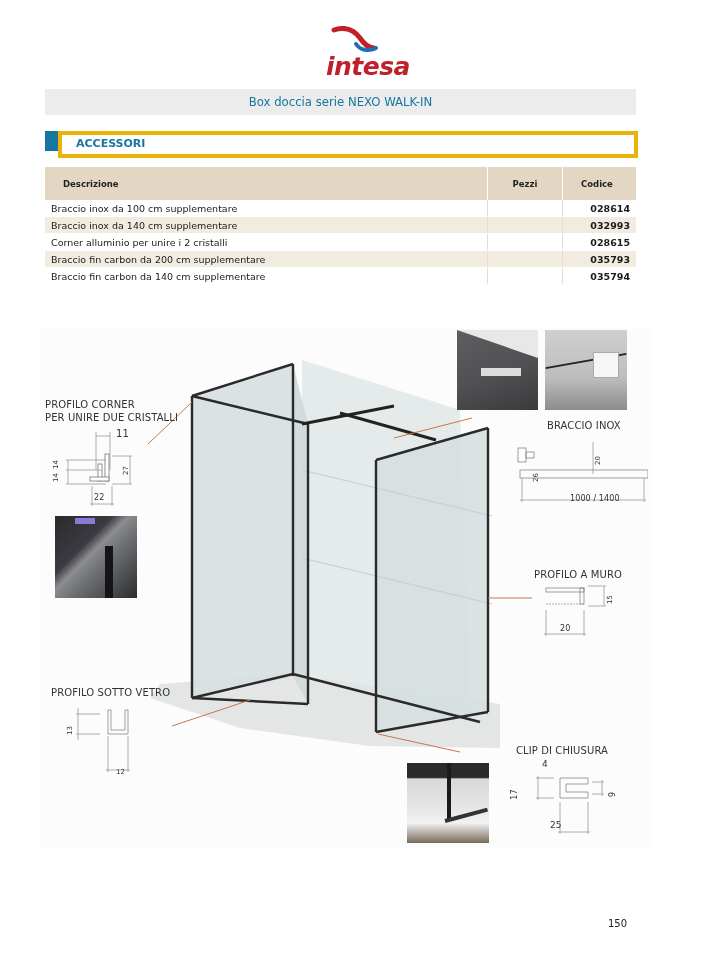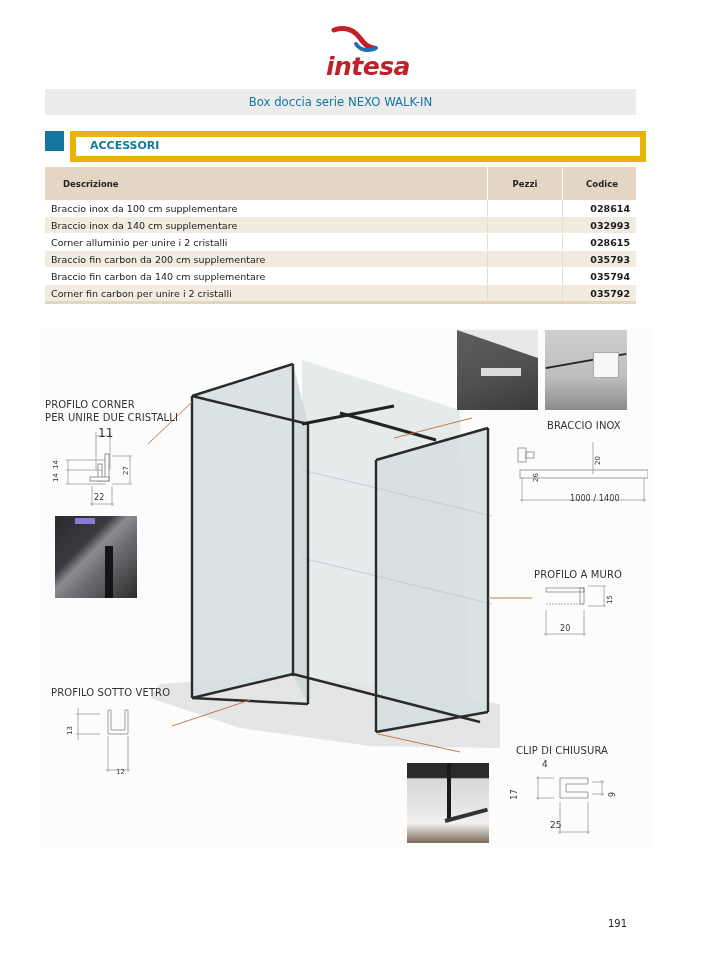--- a/index.html
+++ b/index.html
@@ -3,26 +3,26 @@
 <meta charset="utf-8">
 <style>
   html, body { margin:0; padding:0; background:#ffffff; }
   body { width:710px; height:958px; position:relative; overflow:hidden; font-family:"DejaVu Sans", sans-serif; color:#1b1b1b; }
   .logo { position:absolute; left:300px; top:26px; width:110px; height:56px; }
   .logo svg { position:absolute; left:24px; top:0; }
   .logo .word { position:absolute; left:0; top:26px; width:110px; text-align:right; font-family:"DejaVu Sans", sans-serif; font-weight:bold; font-style:italic; font-size:25px; color:#c0202a; letter-spacing:-0.5px; }
   .title-bar { position:absolute; left:45px; top:89px; width:591px; height:26px; background:#ececec; text-align:center; line-height:26px; font-weight:normal; font-size:13px; color:#1676a0; font-family:"DejaVu Sans Condensed","DejaVu Sans", sans-serif; }
   .section { position:absolute; left:45px; top:131px; width:591px; height:21px; }
   .section .sq { position:absolute; left:0; top:0; width:19px; height:20px; background:#1676a0; }
-  .section .box { position:absolute; left:25px; top:0; width:564px; height:19px; border:6px solid #eab308; background:#fff; }
+  .section .box { position:absolute; left:13px; top:0; width:564px; height:19px; border:4px solid #eab308; background:#fff;padding-left:8px; }
   .section .lbl { position:absolute; left:14px; top:2px; font-weight:bold; font-size:11px; color:#1676a0; }
   table.acc { position:absolute; left:45px; top:167px; width:591px; border-collapse:collapse; font-size:9.5px; }
   table.acc th { background:#e3d7c4; height:33px; font-weight:bold; font-size:8.5px; text-align:left; padding:0 18px; color:#222; }
   table.acc th.pz { text-align:center; width:38px; border-left:1px solid #fff; }
-  table.acc th.cd { text-align:right; width:37px; border-left:1px solid #fff; }
+  table.acc th.cd { text-align:left; width:37px; border-left:1px solid #fff; }
   table.acc td { height:16px; padding:0 6px; border-bottom:1px solid #fff; }
   table.acc td.pz { border-left:1px solid #e8dccb; }
   table.acc td.cd { font-weight:bold; text-align:right; border-left:1px solid #e8dccb; }
   table.acc tr.alt td { background:#f2ebe0; }
   table.acc tr.last td { border-bottom:3px solid #e3d7c4; }
   .figure { position:absolute; left:40px; top:328px; width:612px; height:520px; background:#fcfcfc; }
   .lab { position:absolute; font-size:10px; color:#333; line-height:13px; letter-spacing:0.1px; }
   .photo { position:absolute; }
   .pagenum { position:absolute; left:608px; top:918px; font-size:10px; color:#222; }
 </style>
@@ -72,25 +72,20 @@
     </tr>
     <tr class="alt">
       <td>Braccio fin carbon da 200 cm supplementare</td>
       <td class="pz"></td>
       <td class="cd">035793</td>
     </tr>
     <tr>
       <td>Braccio fin carbon da 140 cm supplementare</td>
       <td class="pz"></td>
       <td class="cd">035794</td>
-    </tr>
-    <tr class="alt last">
-      <td>Corner fin carbon per unire i 2 cristalli</td>
-      <td class="pz"></td>
-      <td class="cd">035792</td>
     </tr>
   </tbody>
 </table>
 
 <div class="figure">
 
   <svg width="612" height="520" style="position:absolute;left:0;top:0">
 
     <polygon points="120,356 250,346 460,376 460,420 330,418 200,400 110,370" fill="#e4e6e6"></polygon>
 
@@ -152,21 +147,21 @@
       <line x1="16" y1="56" x2="56" y2="56"></line>
       <line x1="18" y1="32" x2="18" y2="56"></line>
       <line x1="62" y1="28" x2="82" y2="28"></line>
       <line x1="62" y1="56" x2="82" y2="56"></line>
       <line x1="80" y1="28" x2="80" y2="56"></line>
       <line x1="42" y1="58" x2="42" y2="78"></line>
       <line x1="62" y1="58" x2="62" y2="78"></line>
       <line x1="40" y1="76" x2="64" y2="76"></line>
     </g>
   </svg>
-  <div class="lab" style="left:58px;top:99px;font-size:12px">11</div>
+  <div class="lab" style="left:76px;top:99px;font-size:10px">11</div>
   <div class="lab" style="left:12px;top:130px;font-size:7px;transform:rotate(-90deg)">14</div>
   <div class="lab" style="left:12px;top:143px;font-size:7px;transform:rotate(-90deg)">14</div>
   <div class="lab" style="left:82px;top:136px;font-size:7px;transform:rotate(-90deg)">27</div>
   <div class="lab" style="left:54px;top:163px;font-size:8px">22</div>
 
   <div class="photo" style="left:15px;top:188px;width:82px;height:82px;background:linear-gradient(135deg,#2a2a2e 0%,#3a3a40 35%,#8a8c90 45%,#6c6e72 60%,#2c2c2c 100%);">
     <div style="position:absolute;left:20px;top:2px;width:20px;height:6px;background:#8a7ad8;"></div>
     <div style="position:absolute;left:50px;top:30px;width:8px;height:52px;background:#151515;"></div>
   </div>
 
@@ -246,13 +241,13 @@
       <line x1="40" y1="34" x2="40" y2="66"></line>
       <line x1="68" y1="34" x2="68" y2="66"></line>
       <line x1="38" y1="64" x2="70" y2="64"></line>
     </g>
   </svg>
   <div class="lab" style="left:469px;top:460px;font-size:8px;transform:rotate(-90deg)">17</div>
   <div class="lab" style="left:570px;top:460px;font-size:8px;transform:rotate(-90deg)">9</div>
   <div class="lab" style="left:510px;top:491px;font-size:9px">25</div>
 </div>
 
-<div class="pagenum">191</div>
+<div class="pagenum">150</div>
 
 </body></html>

